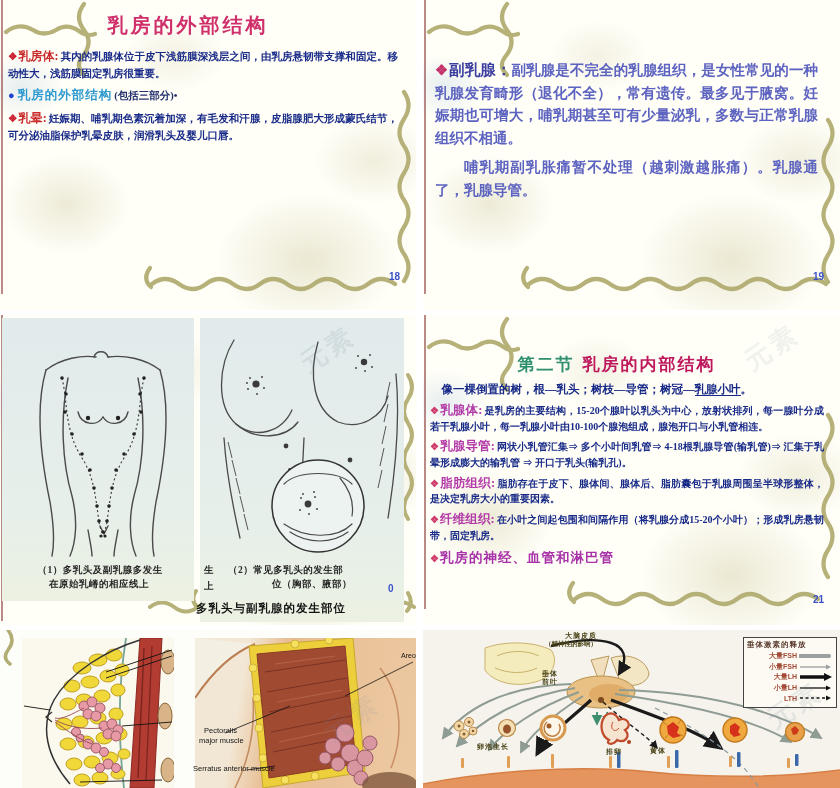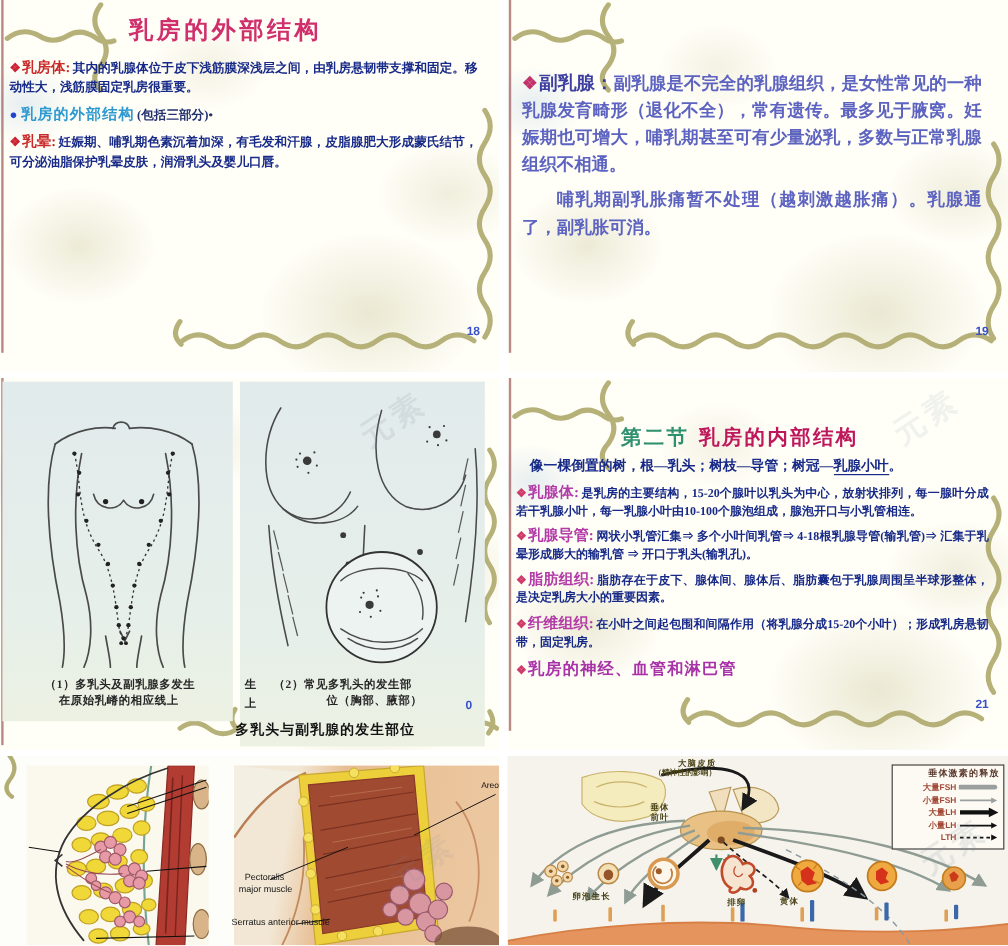--- a/index.html
+++ b/index.html
@@ -73,21 +73,21 @@
 .lbl{position:absolute;color:#141414;font-size:7.5px;font-family:"Liberation Sans",sans-serif}
 .l1a{left:204px;top:96px}.l1b{left:199px;top:106px}.l2{left:193px;top:134px}
 .l3{left:401px;top:22px;font-size:7px;white-space:nowrap}
 
 .lab23{position:absolute;font-size:7px;font-weight:bold;color:#4a4418;letter-spacing:1px}
 .c1{left:142px;top:1px}.c2{left:122px;top:10px;font-size:6.5px;letter-spacing:0}
 .pit{left:119px;top:40px;width:16px;line-height:1.15}
 .fol{left:54px;top:112px}.ovu{left:183px;top:117px}.lut{227px;left:227px;top:116px}
 .legend{position:absolute;left:320px;top:7px;width:94px;background:rgba(252,250,242,.93);
  border:1.2px solid #444;padding:2px 3px 3px}
-.lg-title{font-size:7.5px;font-weight:bold;color:#5a3a2e;text-align:right;letter-spacing:1px;margin-bottom:1px}
+.lg-title{font-size:7.5px;font-weight:bold;color:#5a3a2e;text-align:left;letter-spacing:1px;margin-bottom:1px}
 .lg-row{display:flex;justify-content:flex-end;align-items:center;height:10.5px;font-size:7px;
  font-weight:bold;color:#a34a38;gap:2px}
 
 .wm{position:absolute;font-size:26px;font-weight:bold;color:#7a8ea0;opacity:.15;
  transform:rotate(-34deg);letter-spacing:4px;pointer-events:none}
 </style>
 </head>
 <body>
 
 <div class="cell" id="cell18">
@@ -118,21 +118,21 @@
       <path d="M84,4 q-10,13 0,26 q10,13 -2,27 q-7,9 2,18"></path>
       <path d="M6,32 q13,-10 27,-2 q11,7 23,0 q11,-7 23,1 q8,6 16,3"></path>
       <path d="M405,120 q9,13 0,27 t0,27 t0,27 t0,27 t0,27 t0,27"></path>
       <path d="M104,268 q-8,11 1,19"></path>
       <path d="M106,284 q13,-10 27,0 t27,0 t27,0 t27,0 t27,0 t27,0 t27,0 t27,0 t27,0 t27,0 t27,0"></path>
     </g>
   </svg>
   <div class="leftline"></div>
   <div class="b19">
     <p><span class="dia19">❖</span><span class="head19">副乳腺：</span><span>副乳腺是不完全的乳腺组织，是女性常见的一种乳腺发育畸形（退化不全），常有遗传。最多见于腋窝。妊娠期也可增大，哺乳期甚至可有少量泌乳，多数与正常乳腺组织不相通。</span></p>
-    <p class="p2">哺乳期副乳胀痛暂不处理（越刺激越胀痛）。乳腺通了，副乳胀可消。</p>
+    <p class="p2">哺乳期副乳胀痛暂不处理（越刺激越胀痛）。乳腺通了，乳腺导管。</p>
   </div>
   <span class="pagenum" style="right:16px;bottom:28px">19</span>
 </div>
 
 <div class="cell" id="cell20">
   <div class="flowers"></div>
   <svg class="deco" width="416" height="310">
     <g stroke="#b2ad72" stroke-width="4" fill="none" stroke-linecap="round" opacity=".95">
       <path d="M408,60 q8,12 0,24 t0,24 t0,24 t0,24 t0,24 t0,24"></path>
       <path d="M196,276 q-6,9 1,16"></path>
@@ -277,21 +277,21 @@
     <span class="green">第二节</span><span class="pink">乳房的内部结构</span>
   </div>
   <div class="b21">
     <p class="intro21"><span>像一棵倒置的树，根—乳头；树枝—导管；树冠—</span><span class="u">乳腺小叶</span><span>。</span></p>
     <p><span class="dia21">❖</span><span class="mhead">乳腺体:</span><span>是乳房的主要结构，15-20个腺叶以乳头为中心，放射状排列，每一腺叶分成若干乳腺小叶，每一乳腺小叶由10-100个腺泡组成，腺泡开口与小乳管相连。</span></p>
     <p><span class="dia21">❖</span><span class="mhead">乳腺导管:</span><span>网状小乳管汇集⇒ 多个小叶间乳管⇒ 4-18根乳腺导管(输乳管)⇒ 汇集于乳晕形成膨大的输乳管 ⇒ 开口于乳头(输乳孔)。</span></p>
     <p><span class="dia21">❖</span><span class="mhead">脂肪组织:</span><span>脂肪存在于皮下、腺体间、腺体后、脂肪囊包于乳腺周围呈半球形整体，是决定乳房大小的重要因素。</span></p>
     <p><span class="dia21">❖</span><span class="mhead">纤维组织:</span><span>在小叶之间起包围和间隔作用（将乳腺分成15-20个小叶）；形成乳房悬韧带，固定乳房。</span></p>
     <p><span class="dia21">❖</span><span class="last21">乳房的神经、血管和淋巴管</span></p>
   </div>
-  <span class="pagenum" style="right:16px;bottom:32px">21</span>
+  <span class="pagenum" style="right:16px;bottom:20px">21</span>
 </div>
 
 <div class="cell" id="cell22">
   <svg class="deco" width="40" height="40">
     <path d="M8,0 q8,10 0,20 q-6,8 2,14" stroke="#b2ad72" stroke-width="3.5" fill="none" stroke-linecap="round"></path>
   </svg>
   <div class="img22" id="sect22">
     <svg width="152" height="150" viewBox="0 0 152 150">
       <path d="M118,0 L140,0 L132,150 L108,150 Z" fill="#b23c32" stroke="#8a2a22"></path>
       <path d="M122,10 L116,140" stroke="#7a241e" stroke-width="1.4" fill="none"></path>

